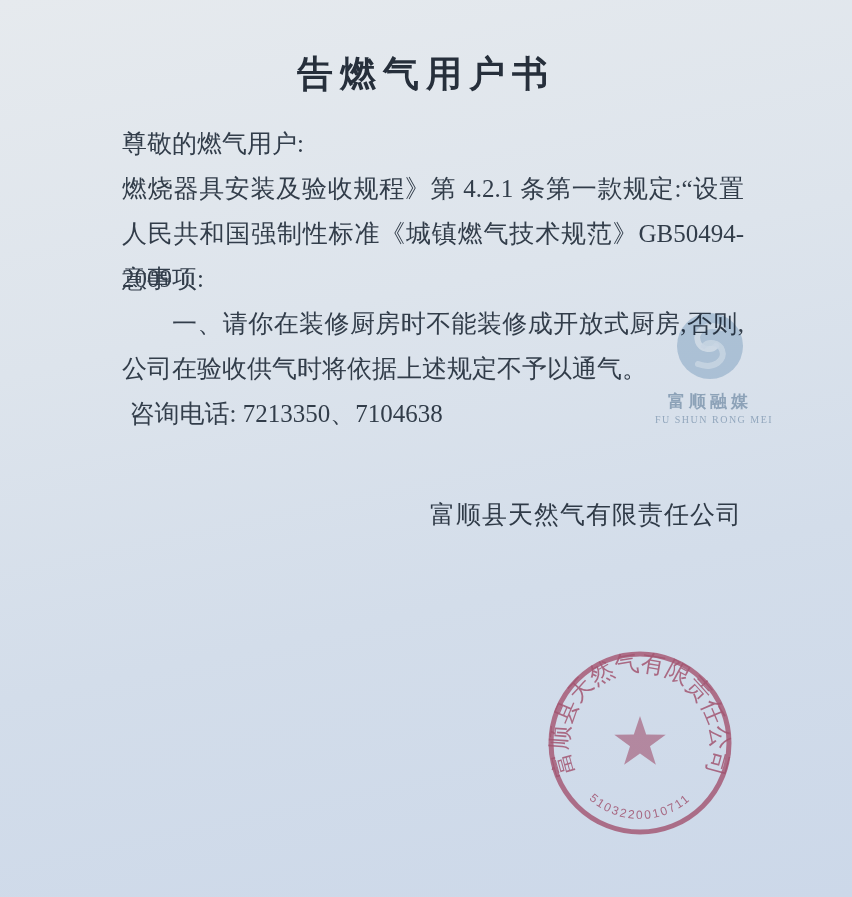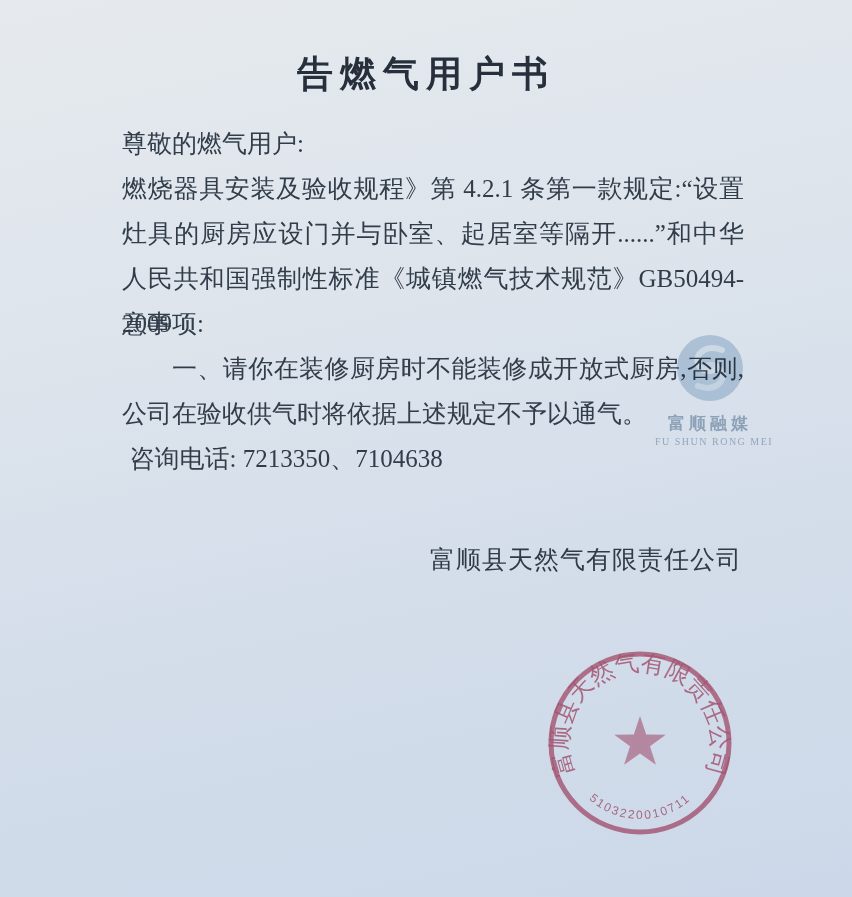--- a/index.html
+++ b/index.html
@@ -59,21 +59,21 @@
     position: absolute;
     left: 545px; top: 648px;
     width: 190px; height: 190px;
     mix-blend-mode: multiply;
     opacity: 0.88;
     pointer-events: none;
   }
   
   .watermark {
     position: absolute;
-    left: 655px; top: 334px;
+    left: 655px; top: 312px;
     width: 110px;
     text-align: center;
     mix-blend-mode: multiply;
     pointer-events: none;
   }
   .wm-badge { display: inline-block; width: 68px; height: 68px; opacity: 0.75; }
   .wm-name {
     margin-top: 6px;
     font-size: 17px;
     font-weight: bold;
@@ -93,21 +93,20 @@
 </head>
 <body>
 
 <div class="doc">
 
   <div class="title">告燃气用户书</div>
 
   <div class="content">
     <div class="line">尊敬的燃气用户:</div>
     <div class="line fill">燃烧器具安装及验收规程》第 4.2.1 条第一款规定:“设置</div>
-    <div class="line fill">灶具的厨房应设门并与卧室、起居室等隔开......”和中华</div>
     <div class="line fill">人民共和国强制性标准《城镇燃气技术规范》GB50494-2009</div>
     <div class="line">意事项:</div>
     <div class="line fill indent">一、请你在装修厨房时不能装修成开放式厨房,否则,</div>
     <div class="line">公司在验收供气时将依据上述规定不予以通气。</div>
     <div class="line indent-sm">咨询电话: 7213350、7104638</div>
 
     <div class="signature">
       <div class="company">富顺县天然气有限责任公司</div>
     </div>
   </div>

